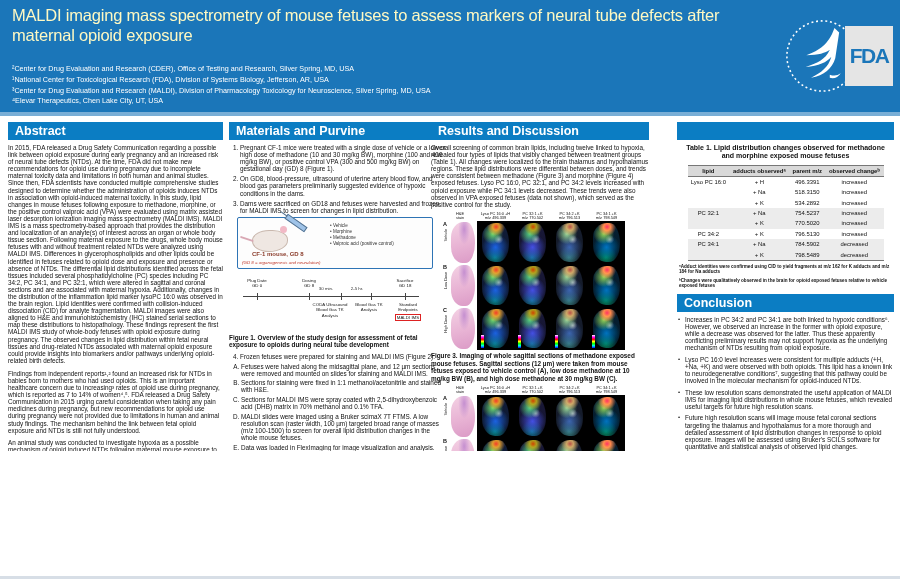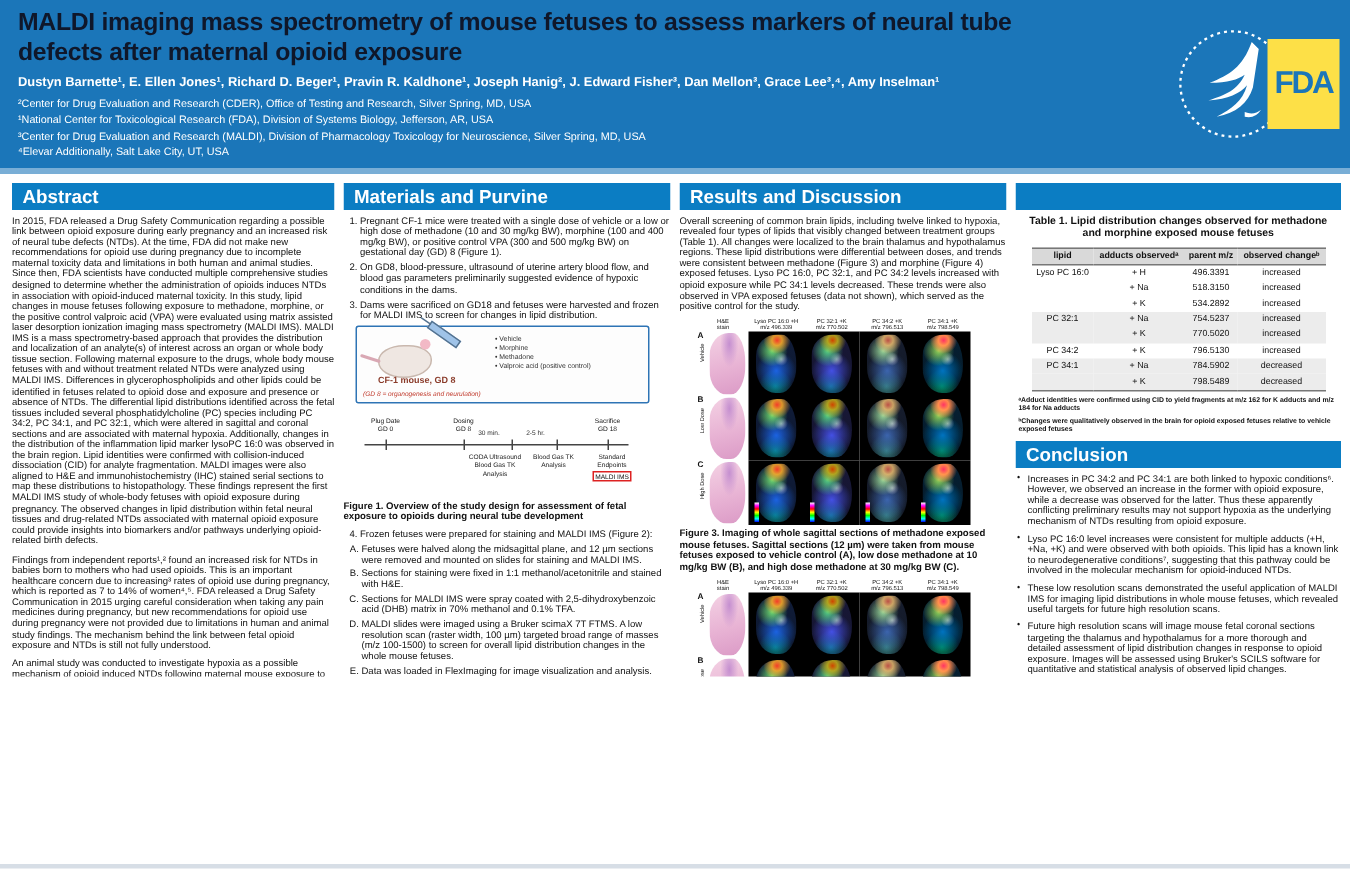--- a/index.html
+++ b/index.html
@@ -1,30 +1,30 @@
 <!DOCTYPE html>
 <html><head>
 <meta charset="utf-8">
 <style>
   html,body{margin:0;padding:0;}
   body{width:900px;height:579px;overflow:hidden;position:relative;background:#ffffff;
        font-family:"Liberation Sans", sans-serif;color:#111;}
   
   .hdr{position:absolute;left:0;top:0;width:900px;height:112px;background:#1b76b9;border-bottom:4px solid #79aed6;}
-  .hdr-title{position:absolute;left:12px;top:5px;width:715px;color:#0f172a;font-weight:bold;font-size:16.5px;line-height:1.22;letter-spacing:-0.2px;}
+  .hdr-title{position:absolute;left:12px;top:5px;width:715px;color:#fef9c3;font-weight:normal;font-size:16.5px;line-height:1.22;letter-spacing:-0.2px;}
   .hdr-authors{position:absolute;left:12px;top:49px;width:740px;color:#fff;font-weight:bold;font-size:8.6px;}
   .hdr-affils{position:absolute;left:12px;top:64px;width:740px;color:#fff;font-size:7.2px;line-height:1.5;}
   .hhs{position:absolute;left:783px;top:16px;width:78px;height:80px;}
-  .fda-box{position:absolute;left:845px;top:26px;width:48px;height:60px;background:#fde047;display:flex;align-items:center;justify-content:center;}
+  .fda-box{position:absolute;left:845px;top:26px;width:48px;height:60px;background:#e5e5e5;display:flex;align-items:center;justify-content:center;}
   .fda-txt{color:#1b76b9;font-weight:bold;font-size:21px;letter-spacing:-1.5px;}
   
   .col{position:absolute;top:122px;height:329px;overflow:hidden;}
   .col1{left:8px;width:215px;}
   .col2{left:229px;width:218px;}
-  .col3{left:453px;width:218px;}
+  .col3{left:431px;width:218px;}
   .col4{left:677px;width:217px;}
   .bar{background:#0b7dc3;color:#fff;font-weight:bold;font-size:12.5px;line-height:18px;height:18px;padding-left:7px;margin-bottom:4px;}
   .bar.empty{height:18px;}
   .txt{font-size:6.35px;line-height:1.12;text-align:left;}
   .txt p{margin:0 0 5px 0;}
   ol.num{margin:0 0 3px 0;padding-left:11px;font-size:6.35px;line-height:1.12;}
   ol.num li{margin-bottom:3px;}
   ol.alpha{margin:1px 0 3px 0;padding-left:12px;font-size:6.35px;line-height:1.12;list-style-type:upper-alpha;}
   ol.alpha li{margin-bottom:2.5px;}
   .caption{font-size:6.4px;font-weight:bold;line-height:1.15;margin:2px 0 4px 0;}
@@ -115,26 +115,25 @@
   ol.refs li{margin-bottom:1px;}
   .disc-h{font-size:6.3px;font-weight:bold;margin:3px 0 1px 0;}
   .disc-t{font-size:5px;font-weight:bold;line-height:1.2;}
   .footstrip{position:absolute;left:0;bottom:0;width:900px;height:3px;background:#d7dee6;}
 </style>
 </head>
 <body>
 
 <div class="hdr">
   <div class="hdr-title">MALDI imaging mass spectrometry of mouse fetuses to assess markers of neural tube defects after maternal opioid exposure</div>
-  <div class="hdr-authors">Dustyn Barnette¹, E. Ellen Jones¹, Richard D. Beger¹, Pravin R. Kaldhone¹, Joseph Hanig², J. Edward Fisher³, Dan Mellon³, Grace Lee³,⁴, Amy Inselman¹</div>
   <div class="hdr-affils">
     <div>²Center for Drug Evaluation and Research (CDER), Office of Testing and Research, Silver Spring, MD, USA</div>
     <div>¹National Center for Toxicological Research (FDA), Division of Systems Biology, Jefferson, AR, USA</div>
     <div>³Center for Drug Evaluation and Research (MALDI), Division of Pharmacology Toxicology for Neuroscience, Silver Spring, MD, USA</div>
-    <div>⁴Elevar Additionally, Salt Lake City, UT, USA</div>
+    <div>⁴Elevar Therapeutics, Chen Lake City, UT, USA</div>
   </div>
   <svg class="hhs" viewBox="0 0 100 100">
     <circle cx="50" cy="50" r="45" fill="none" stroke="#ffffff" stroke-width="2" stroke-dasharray="2.5 3.5"></circle>
     <path d="M66 14 C58 36,47 42,30 49 C46 49,54 46,60 42 C54 55,44 59,29 64 C46 63,56 58,62 51 C58 65,49 71,36 78 C53 75,63 66,67 53 L72 20 Z" fill="#ffffff"></path>
     <path d="M60 74 q8 3 14 -2 q-5 8 -14 6 z" fill="#ffffff"></path>
   </svg>
   <div class="fda-box">
     <span class="fda-txt">FDA</span>
   </div>
 </div>

